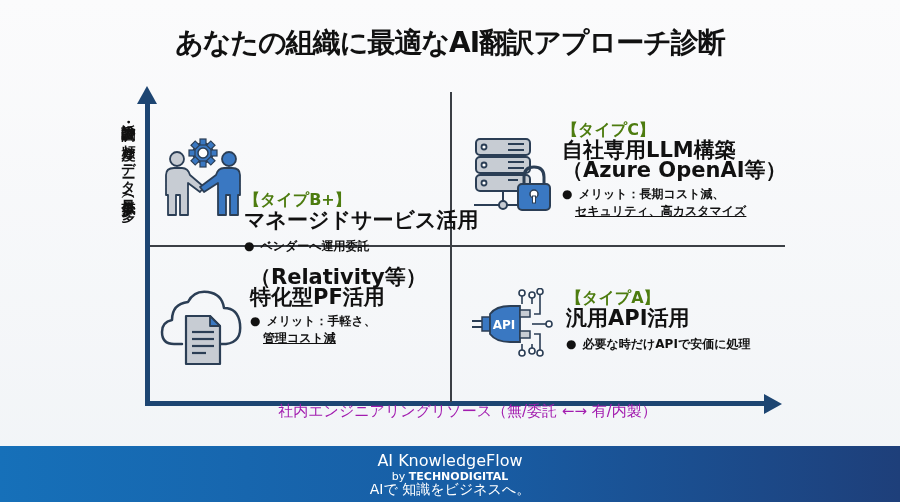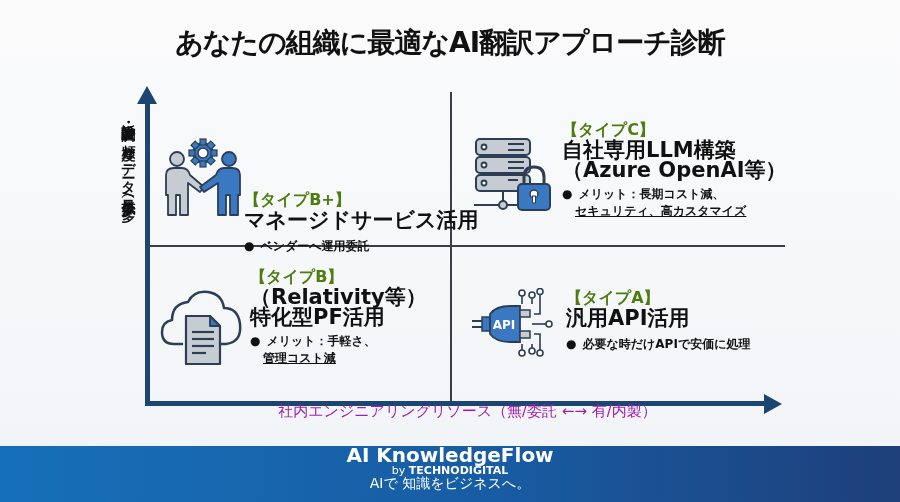--- a/index.html
+++ b/index.html
@@ -34,21 +34,21 @@
   .quad .type { font-size:16px; font-weight:bold; line-height:20px; color:#4d7c0f; white-space:nowrap; }
   .quad .name { font-size:21px; font-weight:bold; line-height:20px; color:#111; white-space:nowrap; }
   .quad .bullet { font-size:12px; font-weight:bold; line-height:17px; margin-top:8px; color:#111; white-space:nowrap; }
   .quad .bullet .dot { margin-right:6px; }
   .quad .bullet .cont { display:block; padding-left:13px;text-decoration:underline; }
   .footer {
     position:absolute; left:0; top:446px; width:900px; height:56px;
     background: linear-gradient(90deg, #1670b9 0%, #185ca3 55%, #1e3f7a 100%);
     text-align:center; color:#fff;
   }
-  .footer .brand { font-size:20px; font-weight:bold; padding-top:0; line-height:18px; }
+  .footer .brand { font-size:16px; font-weight:normal; padding-top:6px; line-height:18px; }
   .footer .by { font-size:11px; line-height:13px; }
   .footer .by b { font-weight:bold; }
   .footer .tag { font-size:14px; line-height:12px; }
 </style>
 </head>
 <body>
 
 <div class="title">あなたの組織に最適なAI翻訳アプローチ診断</div>
 
 <div class="yaxis-line"></div>
@@ -147,21 +147,20 @@
       <path d="M50,34 L50,44 L60,44 Z" fill="#3a78c2" stroke="#2b3e55" stroke-width="1.8" stroke-linejoin="round"></path>
       <g stroke="#2b3e55" stroke-width="2.2">
         <line x1="32" y1="50" x2="54" y2="50"></line>
         <line x1="32" y1="57" x2="54" y2="57"></line>
         <line x1="32" y1="64" x2="54" y2="64"></line>
         <line x1="32" y1="71" x2="46" y2="71"></line>
       </g>
     </svg>
   </div>
   <div style="position:absolute; left:90px; top:5px;">
-    <div class="type">【タイプB】</div>
     <div class="name">（Relativity等）</div>
     <div class="name">特化型PF活用</div>
     <div class="bullet" style="margin-top:6px;">
       <span class="dot">●</span><span>メリット：手軽さ、</span>
       <span class="cont">管理コスト減</span>
     </div>
   </div>
 </div>
 
 <div class="quad" style="left:470px; top:278px; width:320px; height:110px;">

